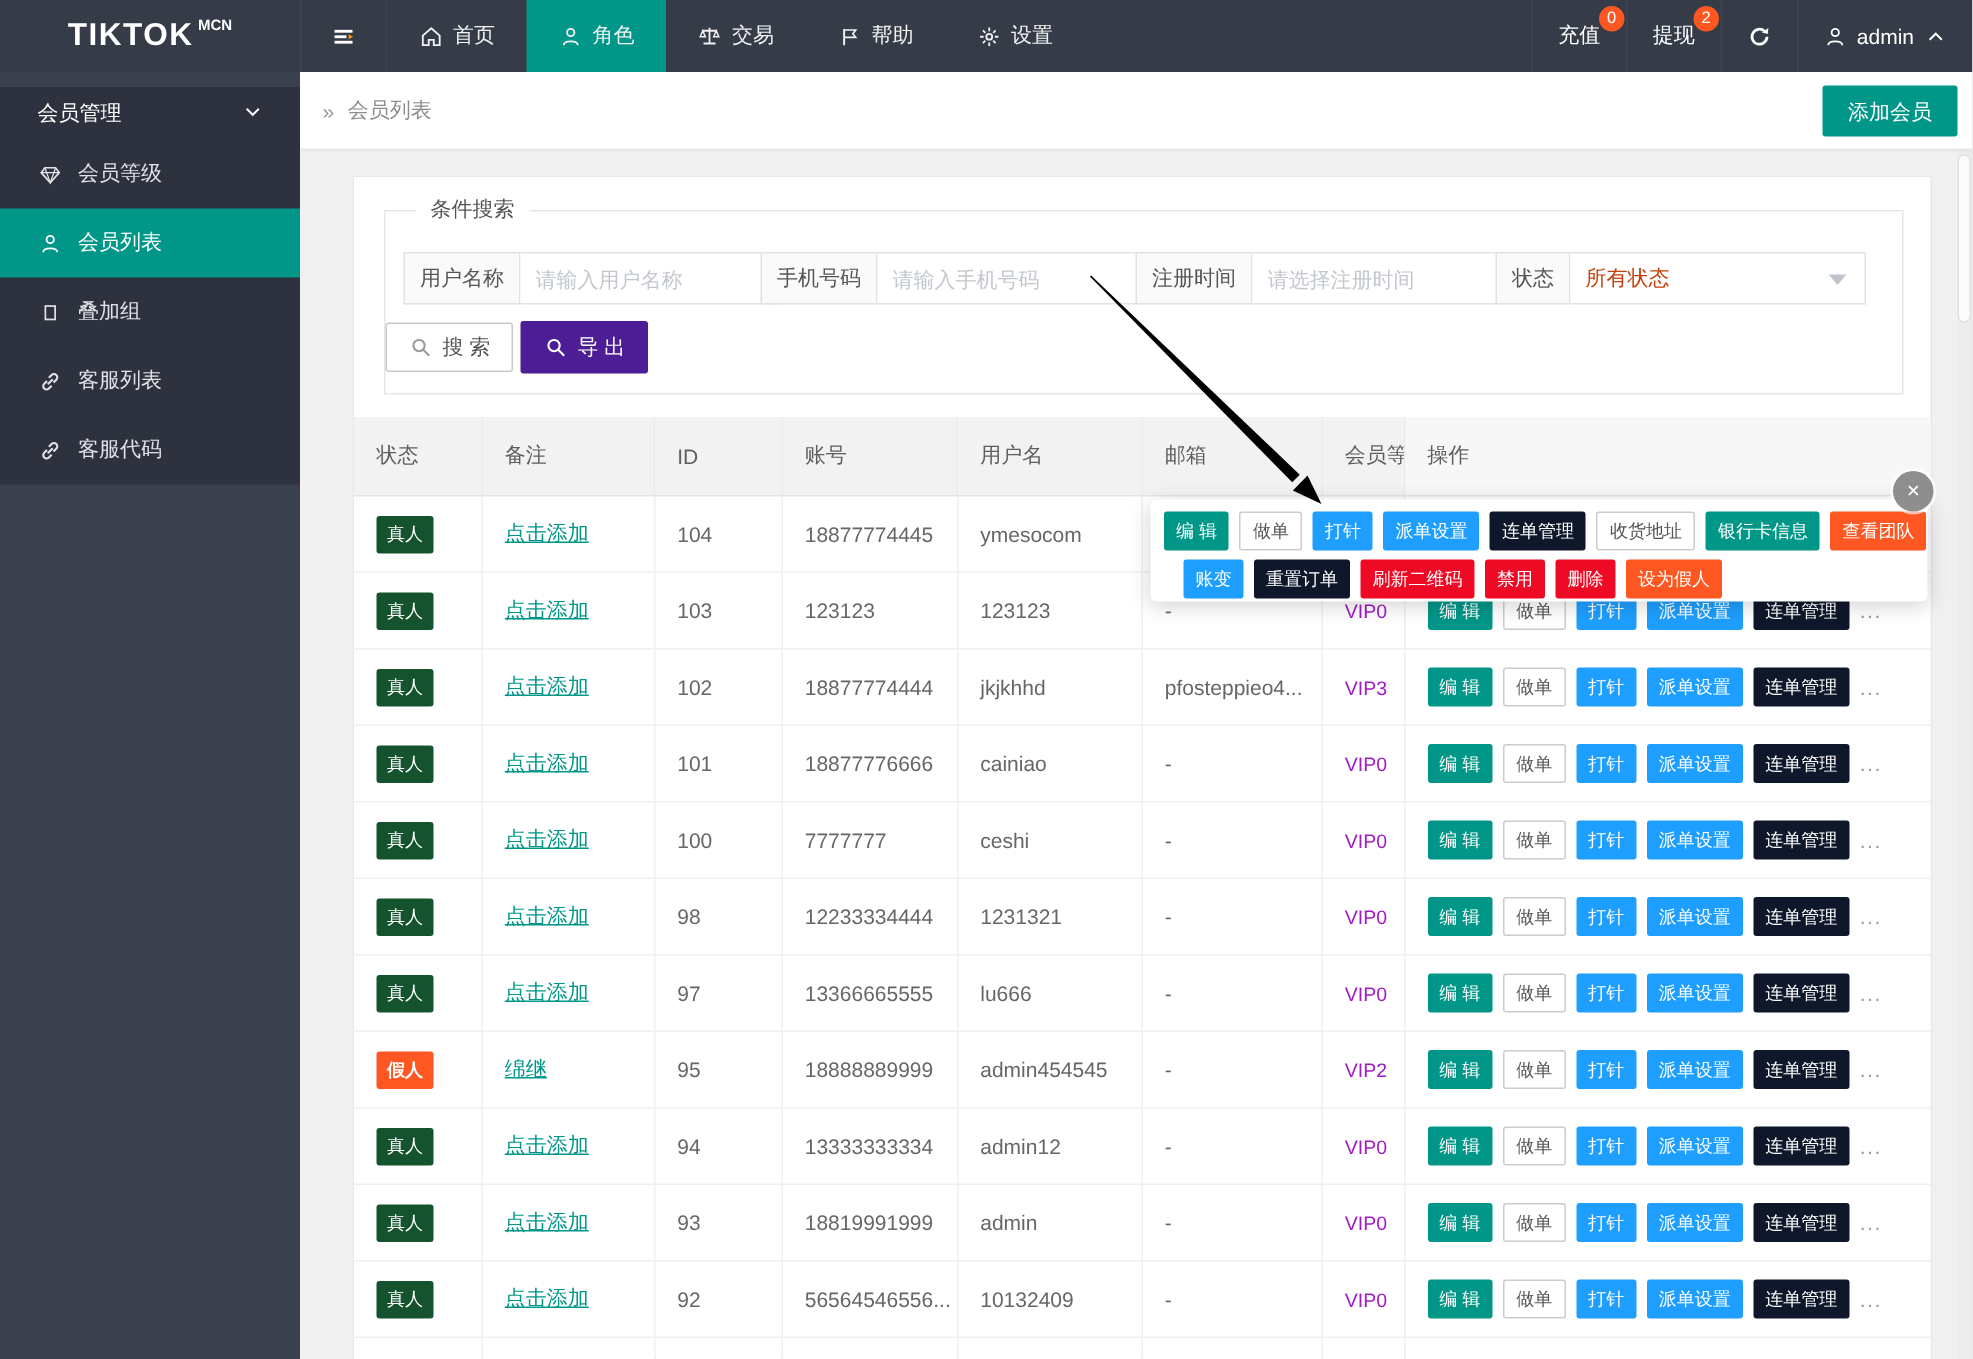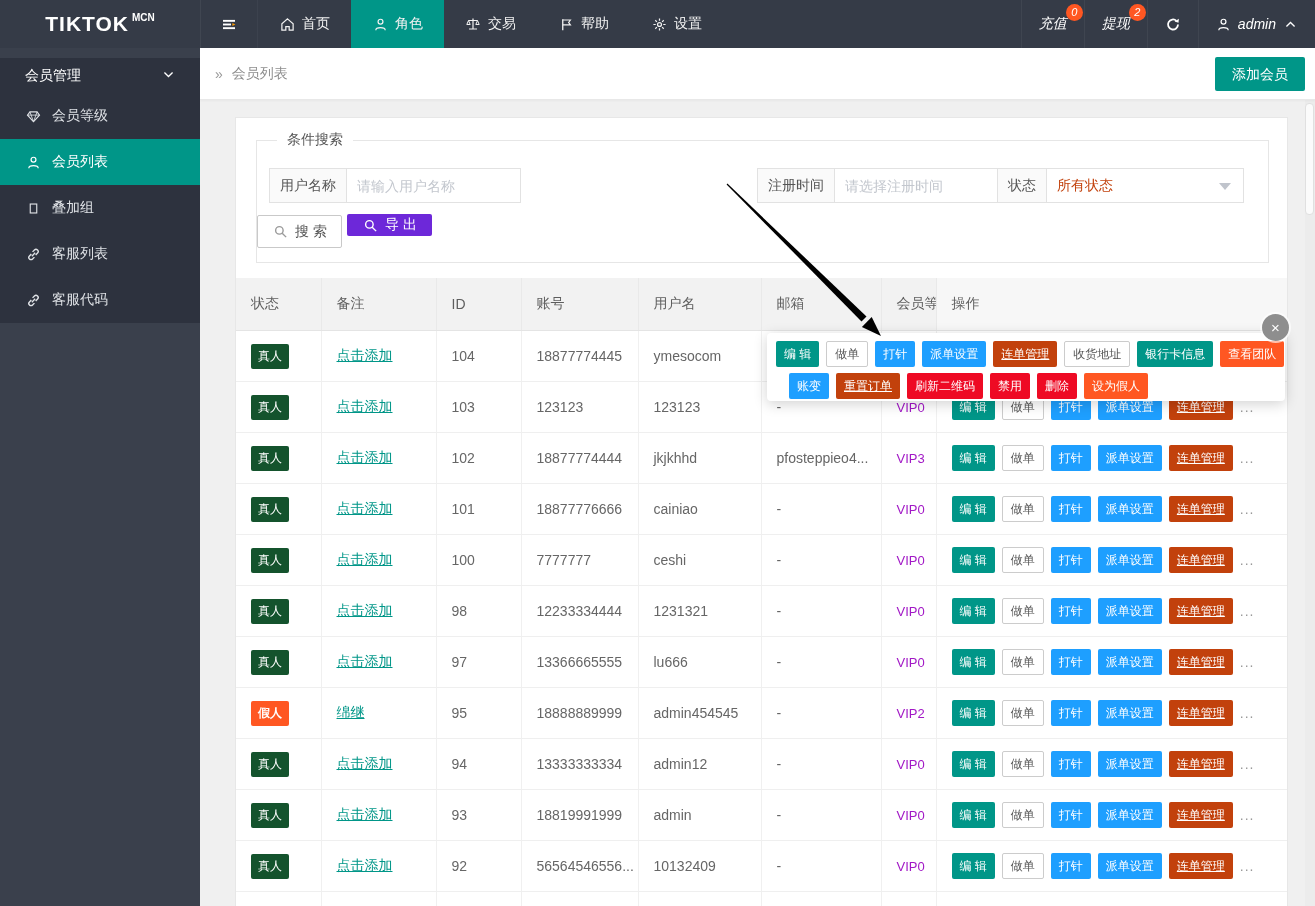--- a/index.html
+++ b/index.html
@@ -11,21 +11,21 @@
   
   .topbar{position:absolute;top:0;left:0;width:1315px;height:48px;background:#353b47;display:flex;align-items:stretch;color:#fff;z-index:20;}
   .logo{width:200px;display:flex;align-items:center;justify-content:center;border-right:1px solid rgba(255,255,255,.06);cursor:default;}
   .logo-text{font-size:21px;font-weight:bold;letter-spacing:1px;}
   .logo-sup{font-size:10px;margin-left:3px;transform:translateY(-7px);font-weight:bold;}
   .hamburger{width:56px;display:flex;align-items:center;justify-content:center;cursor:pointer;border-right:1px solid rgba(255,255,255,.04);}
   .topnav{display:flex;align-items:stretch;}
   .topnav-item{display:flex;align-items:center;gap:7px;padding:0 21px;cursor:pointer;color:#f2f2f2;font-size:14px;}
   .topnav-item.active{background:#009688;}
   .topbar-right{margin-left:auto;display:flex;align-items:stretch;}
-  .tb-act{position:relative;display:flex;align-items:center;gap:6px;padding:0 17px;cursor:pointer;border-left:1px solid rgba(255,255,255,.05);font-size:14px;font-style:italic;}
+  .tb-act{position:relative;display:flex;align-items:center;gap:6px;padding:0 17px;cursor:pointer;border-left:1px solid rgba(255,255,255,.05);font-size:14px;}
   .badge{position:absolute;top:4px;right:1px;min-width:17px;height:17px;line-height:17px;border-radius:9px;background:#FF5722;color:#fff;font-size:11px;text-align:center;padding:0 2px;box-sizing:border-box;}
 
   
   .sidebar{position:absolute;top:48px;left:0;width:200px;height:858px;background:#3a404c;z-index:10;}
   .side-block{margin-top:10px;background:#2d323e;}
   .side-group{display:flex;align-items:center;justify-content:space-between;height:35px;padding:0 24px 0 25px;color:#fff;cursor:pointer;font-size:14px;}
   .side-item{display:flex;align-items:center;gap:11px;height:46px;padding:0 25px;color:#dfe2e6;cursor:pointer;font-size:14px;}
   .side-item.active{background:#009688;color:#fff;}
 
   
@@ -40,40 +40,40 @@
   
   .fieldset{position:absolute;left:20px;top:22px;width:1013px;height:123px;border:1px solid #e6e6e6;box-sizing:border-box;}
   .legend{position:absolute;top:-10px;left:20px;background:#fff;padding:0 10px;color:#555;font-size:14px;}
   .fg{position:absolute;top:27px;display:flex;height:35px;box-sizing:border-box;}
   .fg-label{display:flex;align-items:center;padding:0 10px;background:#fafafa;border:1px solid #e2e2e2;color:#555;white-space:nowrap;}
   .fg-input{width:153px;border:1px solid #e2e2e2;border-left:none;padding:0 10px;font-size:14px;color:#666;outline:none;background:#fff;}
   .fg-input::placeholder{color:#c3c7ce;}
   .fg-select{position:relative;width:176px;border:1px solid #e2e2e2;border-left:none;display:flex;align-items:center;padding:0 10px;color:#c2410c;background:#fff;cursor:pointer;}
   .caret-down{position:absolute;right:12px;top:14px;width:0;height:0;border-left:6px solid transparent;border-right:6px solid transparent;border-top:7px solid #c0c4cc;}
   .search-btn{position:absolute;left:0;top:74px;height:33px;display:inline-flex;align-items:center;gap:7px;padding:0 14px;background:#fff;border:1px solid #c9c9c9;border-radius:2px;color:#555;cursor:pointer;box-sizing:border-box;}
-  .export-btn{position:absolute;left:90px;top:73px;height:22px;display:inline-flex;align-items:center;gap:7px;padding:0 15px;background:#6d28d9;border-radius:2px;color:#fff;cursor:pointer;box-sizing:border-box;font-size:14px;}
+  .export-btn{position:absolute;left:90px;top:73px;height:35px;display:inline-flex;align-items:center;gap:7px;padding:0 15px;background:#4c1d95;border-radius:2px;color:#fff;cursor:pointer;box-sizing:border-box;font-size:14px;}
 
   
   .tbl{position:absolute;left:0;top:160px;width:1051px;border-collapse:collapse;table-layout:fixed;font-size:14px;}
   .tbl th{height:52px;background:#f2f2f2;color:#5e5e5e;font-weight:normal;text-align:left;padding:0 0 0 15px;border-bottom:1px solid #e4e4e4;border-right:1px solid #e9e9e9;white-space:nowrap;overflow:hidden;}
   .tbl th.op{background:#f7f7f7;}
   .tbl th:last-child{border-right:none;}
   .tbl td{height:50px;padding:0 0 0 15px;border-bottom:1px solid #efefef;border-right:1px solid #f0f0f0;background:#fff;white-space:nowrap;overflow:hidden;color:#666;}
   .tbl td:last-child{border-right:none;}
   .stag{display:inline-block;padding:4px 7px;border-radius:2px;color:#fff;font-size:12px;}
   .stag.real{background:#14532d;}
   .stag.fake{background:#FF5722;font-weight:bold;}
   .addlink{color:#009688;text-decoration:underline;cursor:pointer;}
   .vip{color:#A219C6;font-size:13px;}
   .acts{display:flex;align-items:center;gap:7px;}
   .btn{height:26px;line-height:26px;padding:0 8px;border-radius:2px;font-size:12px;color:#fff;cursor:pointer;white-space:nowrap;display:inline-block;box-sizing:border-box;}
   .btn.plain{background:#fff;border:1px solid #ccc;color:#555;line-height:24px;}
   .btn.green{background:#009688;}
   .btn.blue{background:#1E9FFF;}
-  .btn.yellow{background:#c2410c;text-decoration:underline;}
+  .btn.yellow{background:#0f172a;}
   .btn.orange{background:#FF5722;}
   .btn.red{background:#EE0A24;}
   .dots{color:#999;cursor:pointer;letter-spacing:1px;}
 
   
   .popup{position:absolute;left:767px;top:333px;width:518px;height:68px;background:#fff;border-radius:4px;box-shadow:0 3px 14px rgba(0,0,0,.18);z-index:50;padding:8px 0 0 9px;box-sizing:border-box;}
   .popup-row{display:flex;gap:7px;margin-bottom:6px;align-items:center;}
   .popup-row.r2{padding-left:13px;}
   .popup-close{position:absolute;left:1262px;top:314px;width:27px;height:27px;border-radius:50%;background:#8e8e8e;color:#fff;display:flex;align-items:center;justify-content:center;font-size:15px;z-index:55;cursor:pointer;box-shadow:0 0 0 2px rgba(255,255,255,.65);}
 
@@ -250,20 +250,24 @@
   </div>
 
   <div class="card">
     <div class="fieldset">
       <span class="legend">条件搜索</span>
 
       <div class="fg" style="left:0;margin-left:12px;">
         <span class="fg-label">用户名称</span>
         <input class="fg-input" type="text" placeholder="请输入用户名称" style="">
       </div>
+      <div class="fg" style="left:250px;">
+        <span class="fg-label">手机号码</span>
+        <input class="fg-input" type="text" placeholder="请输入手机号码" style="">
+      </div>
       <div class="fg" style="left:500px;">
         <span class="fg-label">注册时间</span>
         <input class="fg-input" style="width: 143px;" type="text" placeholder="请选择注册时间">
       </div>
       <div class="fg" style="left:740px;">
         <span class="fg-label">状态</span>
         <div class="fg-select">
           <span>所有状态</span>
           <span class="caret-down"></span>
         </div>

